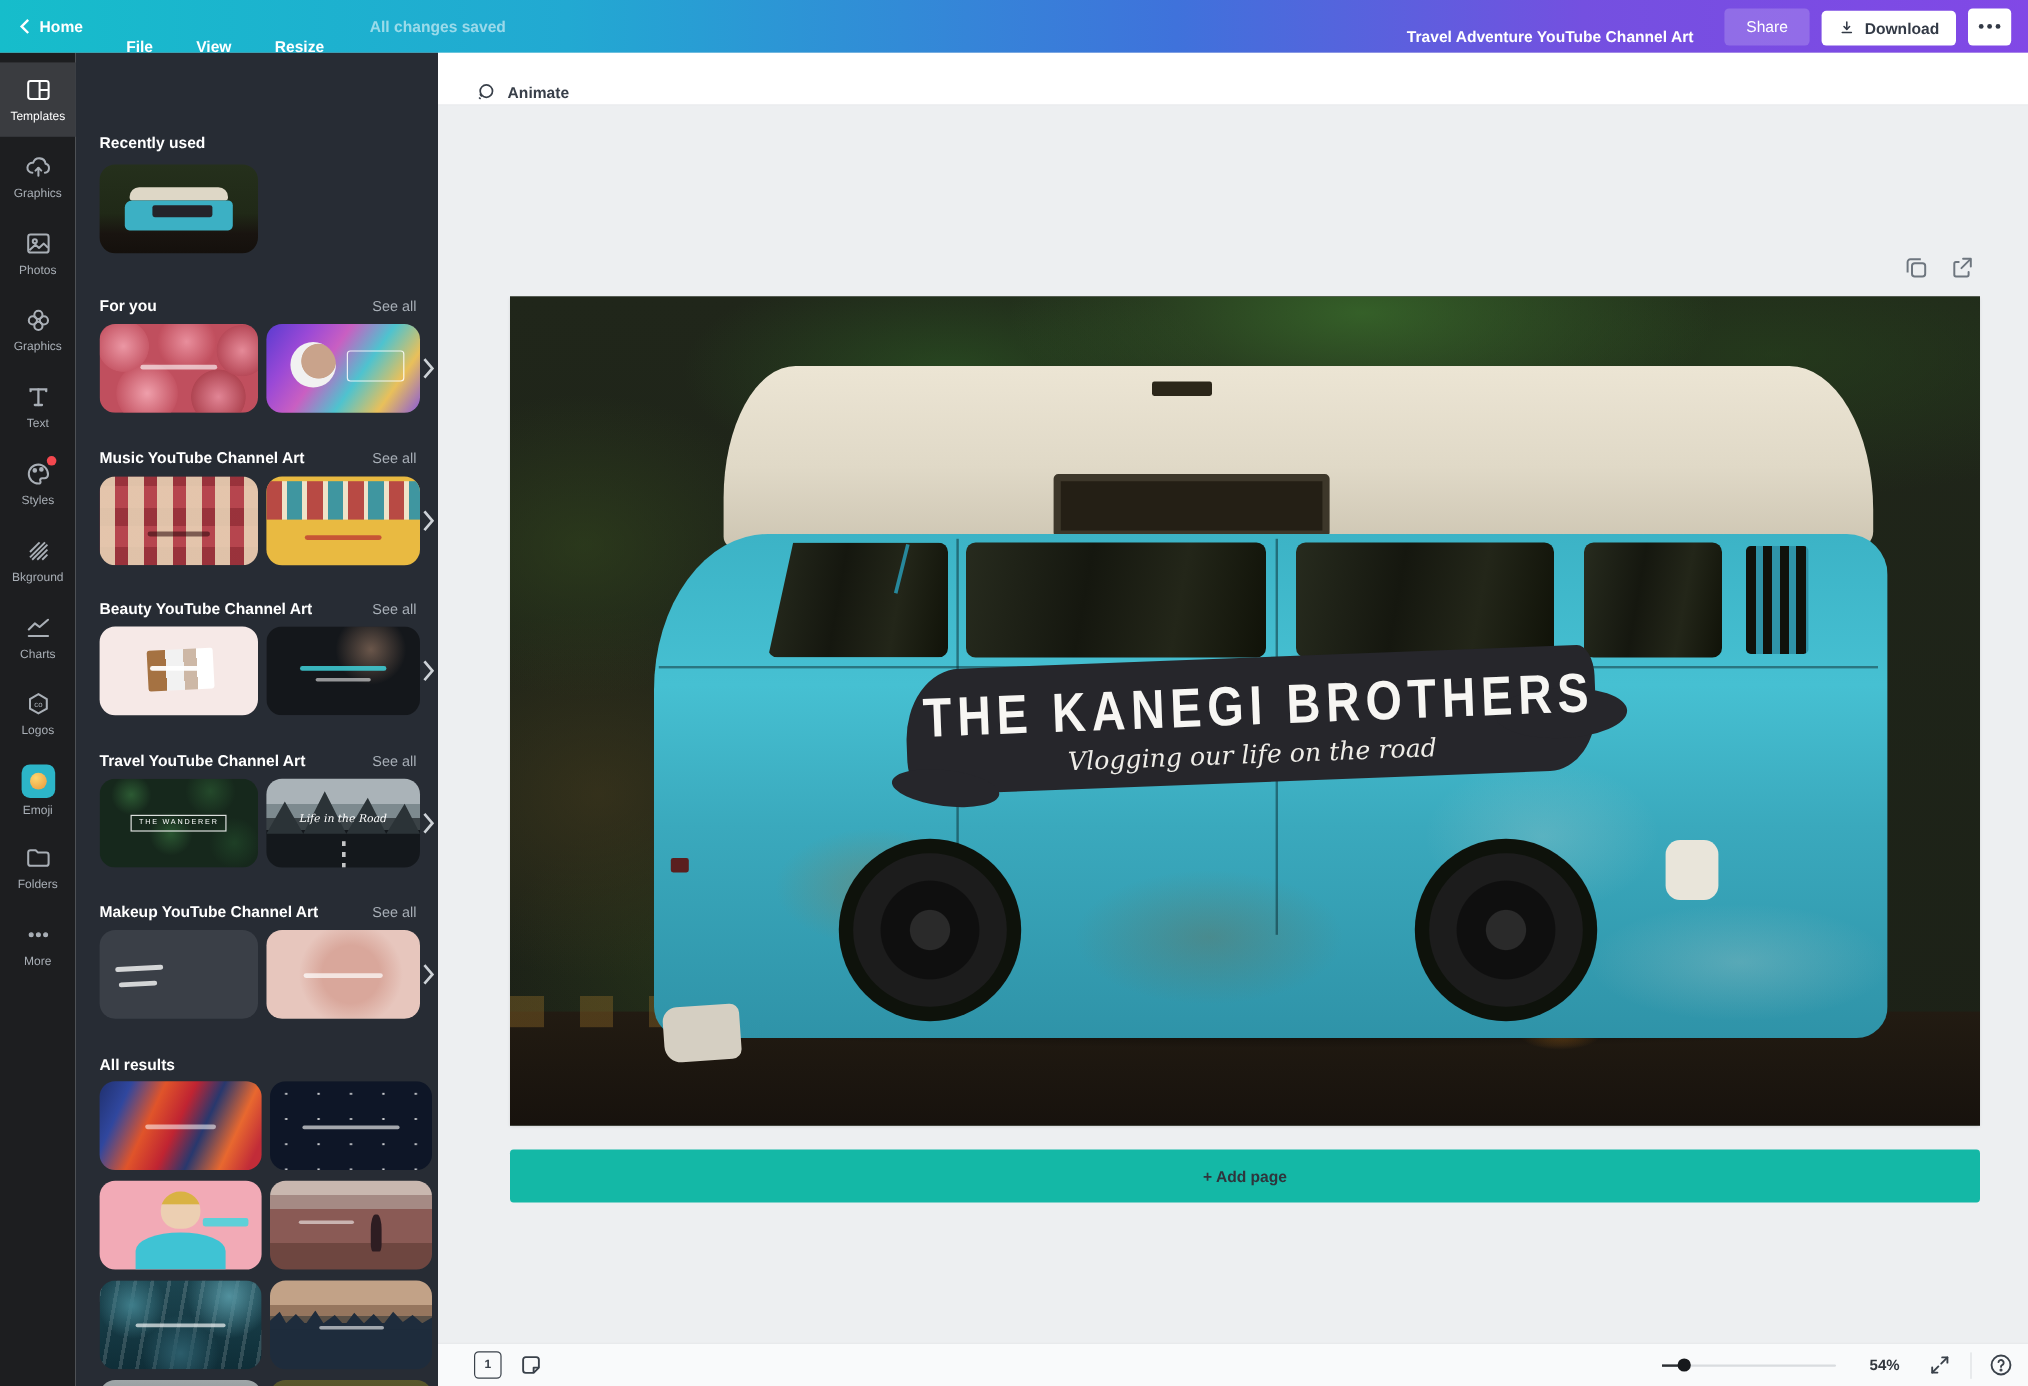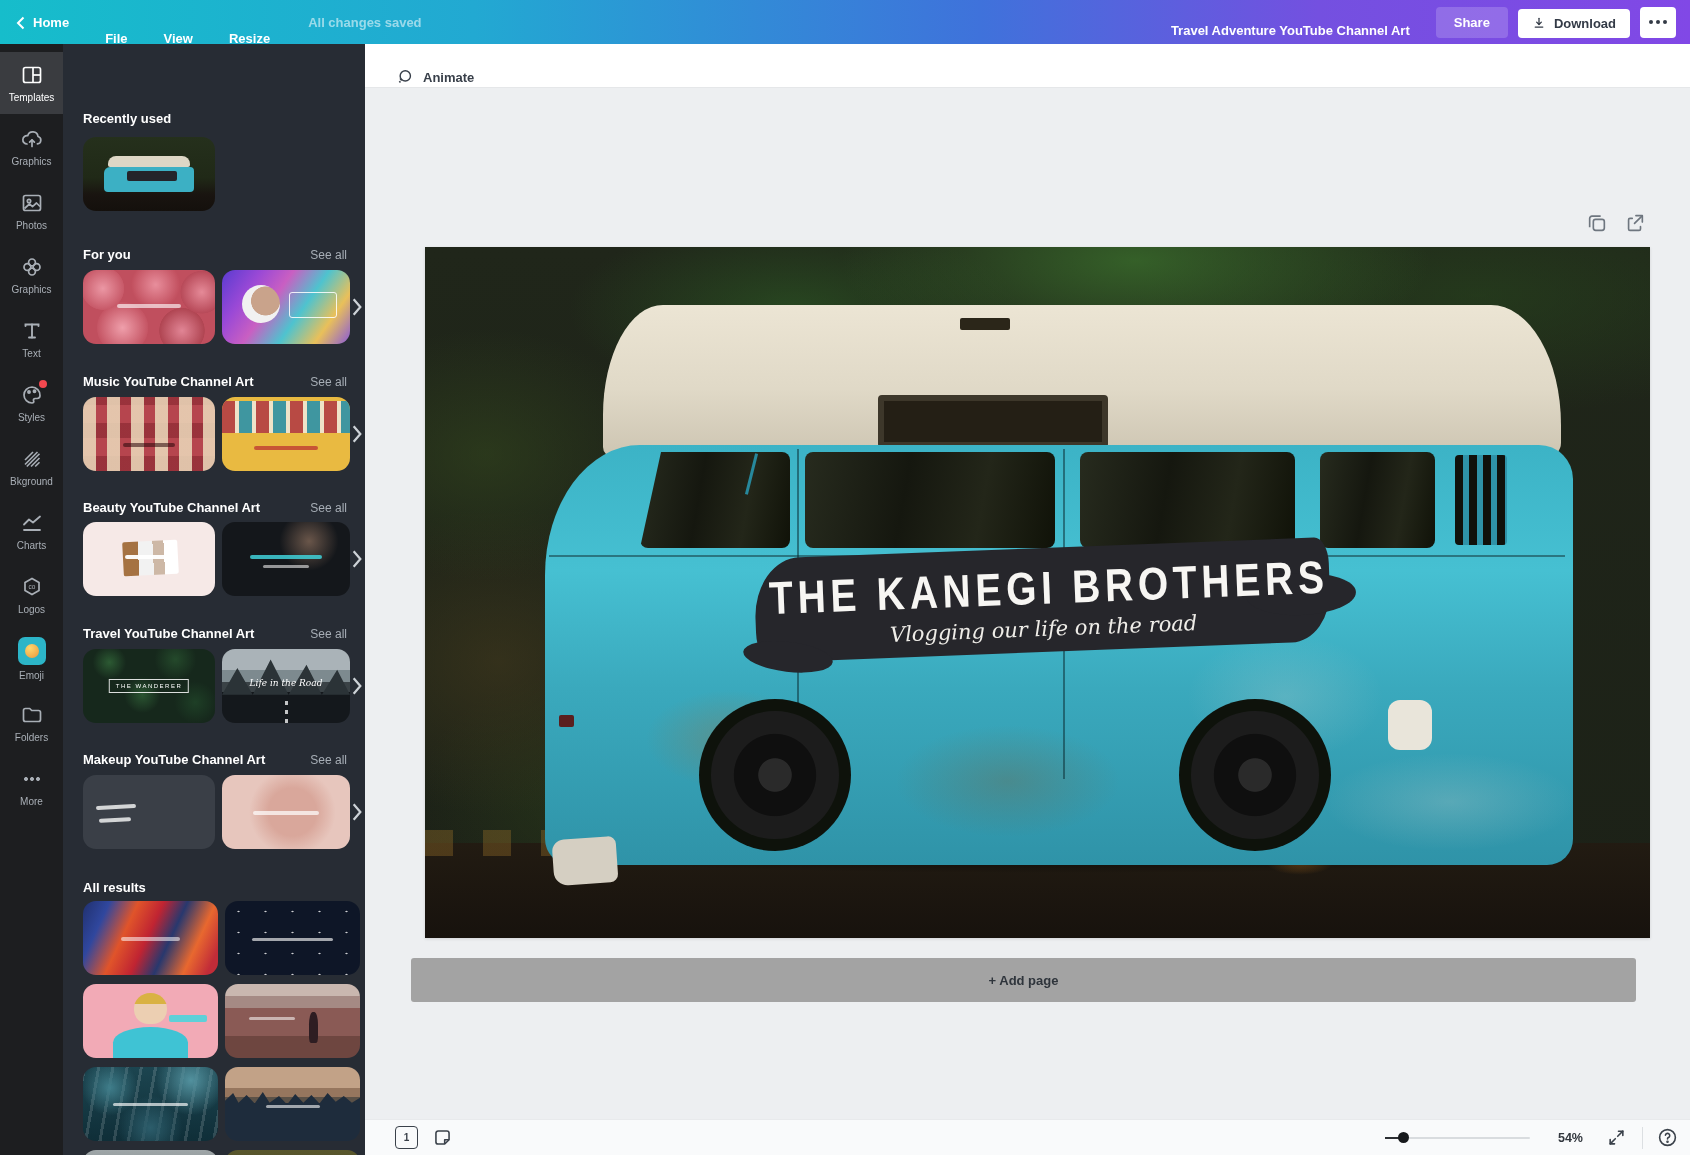--- a/index.html
+++ b/index.html
@@ -4,26 +4,26 @@
 <style>
   html,body{margin:0;padding:0;background:#dfe1e4;}
   #app{position:relative;width:1690px;height:1155px;overflow:hidden;
        font-family:"Liberation Sans",sans-serif;-webkit-font-smoothing:antialiased;}
   .abs{position:absolute;}
 
   
   .topbar{left:0;top:0;width:1690px;height:44px;
     background:linear-gradient(90deg,#16bdcb 0%,#22a9d2 28%,#3f72db 58%,#7450e0 78%,#8148e6 100%);
     display:flex;align-items:center;color:#fff;font-size:13px;}
-  .topbar .back{display:flex;align-items:flex-end;gap:8px;margin-left:16px;cursor:pointer;font-weight:600;}
+  .topbar .back{display:flex;align-items:center;gap:8px;margin-left:16px;cursor:pointer;font-weight:600;}
   .menu-item{margin-left:36px;cursor:pointer;font-weight:700;margin-top:32px;}
   .autosave{margin-left:38px;opacity:.55;font-weight:600;}
   .top-right{margin-left:auto;display:flex;align-items:flex-end;padding-right:14px;}
   .doc-title{font-weight:600;margin-right:26px;}
-  .btn-share{background:rgba(255,255,255,.18);border-radius:4px;padding:8px 18px;font-weight:700;cursor:pointer;}
+  .btn-share{background:rgba(255,255,255,.18);border-radius:4px;padding:8px 18px;font-weight:400;cursor:pointer;}
   .btn-download{background:#fff;color:#333a46;border-radius:4px;padding:7px 14px;font-weight:700;
     display:flex;align-items:center;gap:8px;margin-left:10px;cursor:pointer;}
   .btn-more{background:#fff;border-radius:4px;width:36px;height:31px;margin-left:10px;cursor:pointer;
     display:flex;align-items:center;justify-content:center;gap:3px;}
   .btn-more i{width:4px;height:4px;border-radius:50%;background:#333a46;}
 
   
   .rail{left:0;top:44px;width:63px;height:1111px;background:#1d1e20;}
   .rail-item{position:absolute;left:0;width:63px;height:62px;display:flex;flex-direction:column;
     align-items:center;justify-content:center;gap:5px;color:#a9afb6;font-size:10px;cursor:pointer;}
@@ -189,21 +189,21 @@
   .banner{position:absolute;left:330px;top:301px;width:575px;height:104px;background:#26262b;
     transform:rotate(-2.2deg);border-radius:46px 14px 40px 16px / 60px 26px 52px 30px;cursor:pointer;}
   .banner:before{content:"";position:absolute;left:-14px;bottom:-10px;width:90px;height:30px;background:#26262b;
     border-radius:50%;transform:rotate(9deg);}
   .banner:after{content:"";position:absolute;right:-26px;top:34%;width:110px;height:42px;background:#26262b;border-radius:50%;}
   .banner-title{position:absolute;left:0;right:0;top:17px;text-align:center;color:#f7f6f3;
     font-size:41px;font-weight:700;letter-spacing:5px;transform:scale(.95,1.12);white-space:nowrap;z-index:2;}
   .banner-sub{position:absolute;left:0;right:0;top:69px;text-align:center;color:#efede8;
     font-family:"DejaVu Serif",serif;font-style:italic;font-size:21px;z-index:2;}
 
-  .addpage{left:411px;top:958px;width:1225px;height:44px;background:#a3a3a3;border-radius:3px;
+  .addpage{left:425px;top:958px;width:1225px;height:44px;background:#14b8a6;border-radius:3px;
     display:flex;align-items:center;justify-content:center;color:#2f353c;font-size:13px;font-weight:600;cursor:pointer;}
 
   
   .statusbar{left:365px;top:1119px;width:1325px;height:36px;background:#f9fafb;border-top:1px solid #e8eaec;
     display:flex;align-items:center;box-sizing:border-box;padding:0 12px 0 30px;}
   .sb-icons{display:flex;align-items:center;gap:14px;}
   .pageno{width:21px;height:21px;border:1.7px solid #3a414a;border-radius:4px;display:flex;align-items:center;
     justify-content:center;font-size:10px;font-weight:700;color:#3a414a;cursor:pointer;}
   .sb-right{margin-left:auto;display:flex;align-items:center;}
   .slider{position:relative;width:145px;height:14px;cursor:pointer;}

